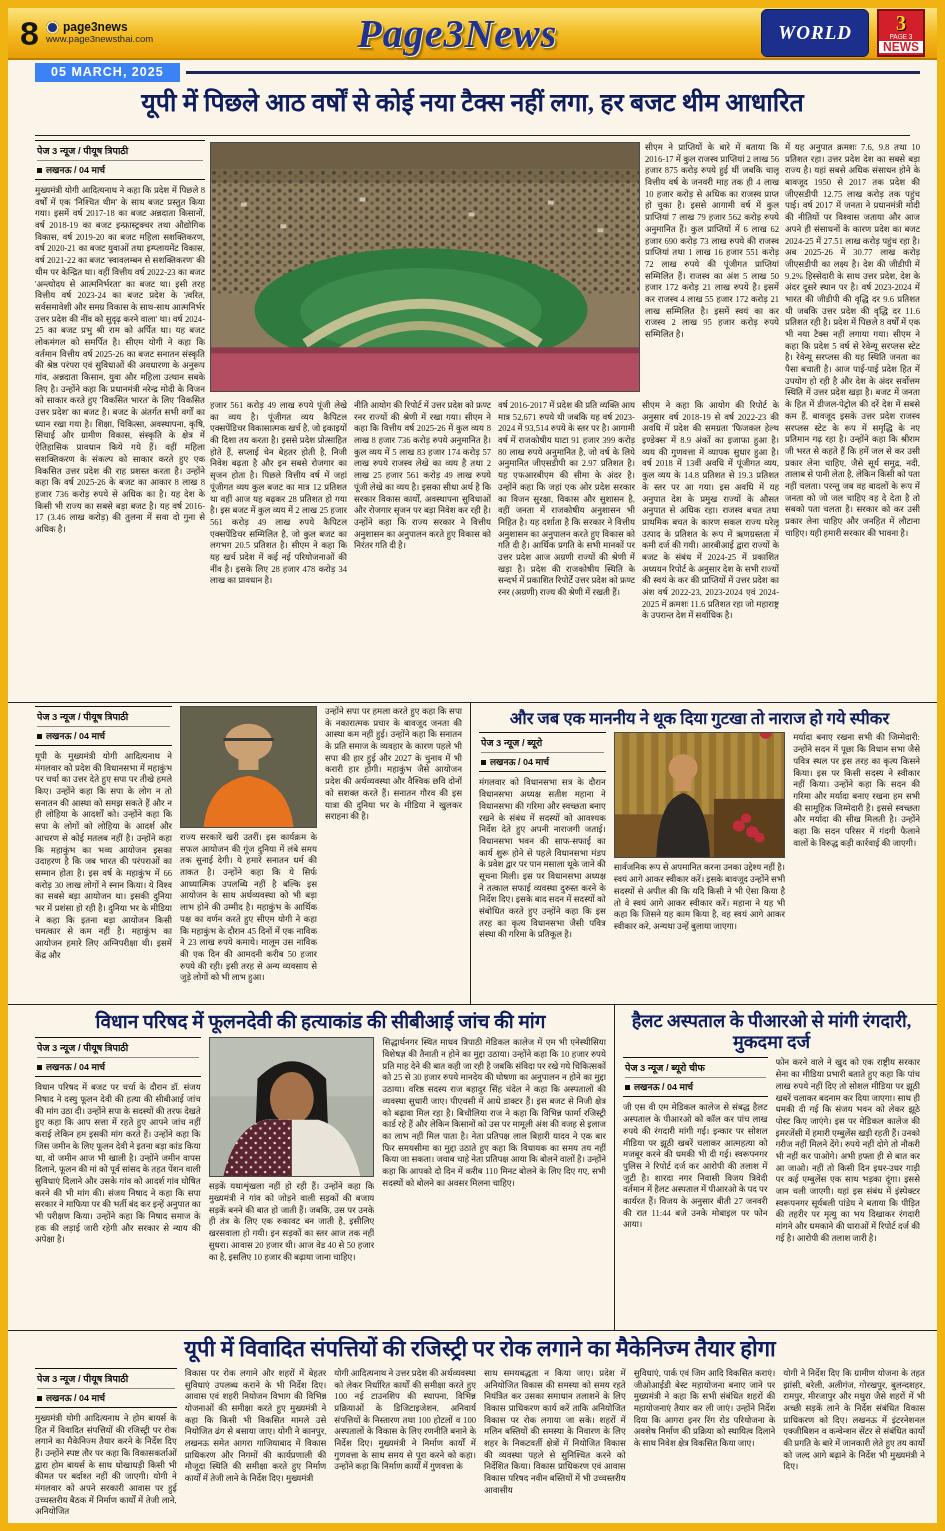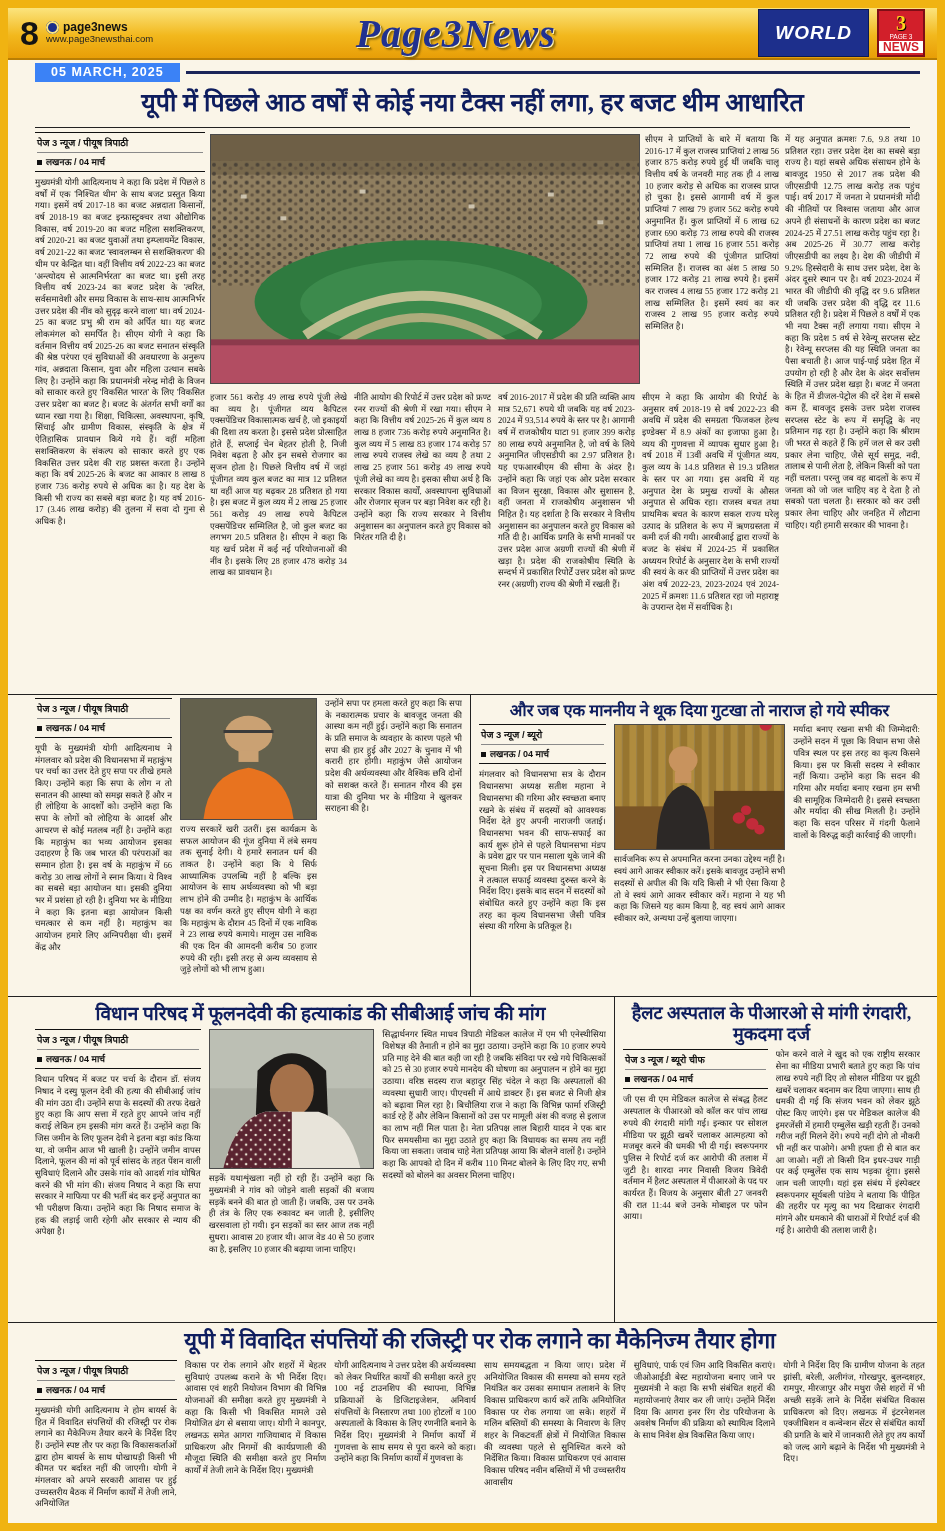--- a/index.html
+++ b/index.html
@@ -23,38 +23,38 @@
     box-shadow:inset 0 0 0 2px #fbe47d, inset 0 0 0 4px #1b2f8a; }
   .site-name { font-weight:bold; font-size:12px; font-family:"Liberation Sans", sans-serif; }
   .site-url { font-size:9.5px; font-family:"Liberation Sans", sans-serif; color:#222; }
   .masthead-title {
     font-size:40px; font-weight:bold; font-style:italic; color:#21318f; letter-spacing:1px;
     text-shadow:1px 1px 0 #fff3bd, 2px 2px 0 #9a7400, 3px 3px 2px rgba(0,0,0,.35);
   }
   .hdr-right { display:flex; align-items:center; gap:8px; }
   .world-badge {
     background:#1d2f8c; color:#fff; font-style:italic; font-weight:bold; font-size:19px;
-    font-family:Liberation Sans, sans-serif; letter-spacing:1px; padding:12px 16px; border-radius:0;
+    font-family:Liberation Serif, serif; letter-spacing:1px; padding:12px 16px; border-radius:6px;
     border:1px solid #0d1a52;
   }
   .paper-logo {
     width:48px; height:48px; background:#d21f2a; border:2px solid #7e0e16;
     display:flex; flex-direction:column; align-items:center; justify-content:center; line-height:1;
   }
   .logo-num { color:#ffd21e; font-weight:bold; font-size:20px; text-shadow:1px 1px 0 #000; }
   .logo-page { color:#fff; font-size:6.5px; font-family:"Liberation Sans", sans-serif; margin-top:1px; }
   .logo-news { color:#d21f2a; background:#fff; font-size:12px; font-weight:bold; padding:0 4px; margin-top:1px; font-family:"Liberation Sans", sans-serif; }
   
   .datebar { display:flex; align-items:center; margin:2px 17px 0 27px; height:20px; }
   .date-box { background:#3b82f6; color:#fff; font-weight:bold; font-size:12.5px; letter-spacing:1px;
     padding:2px 16px 3px; font-family:"Liberation Sans", sans-serif; }
   .date-line { flex:1; height:3px; background:#1b2559; margin-left:6px; }
   
   .lead-headline {
-    margin:3px 27px 0 27px; padding:4px 4px 10px; text-align:center;
+    margin:3px 27px 0 27px; padding:4px 4px 18px; text-align:center;
     font-size:25px; line-height:1.12; font-weight:bold; color:#0e1d5e;
     border-bottom:1.5px solid #222;
   }
   .sec-headline { text-align:center; font-weight:bold; color:#0e1d5e; line-height:1.18; padding:3px 4px 4px; }
   .h-mk { font-size:20px; }
   .h-sp { font-size:16.5px; }
   .h-ph { font-size:19px; }
   .h-ha { font-size:18px; }
   .h-rg { font-size:22px; padding-bottom:6px; }
   

